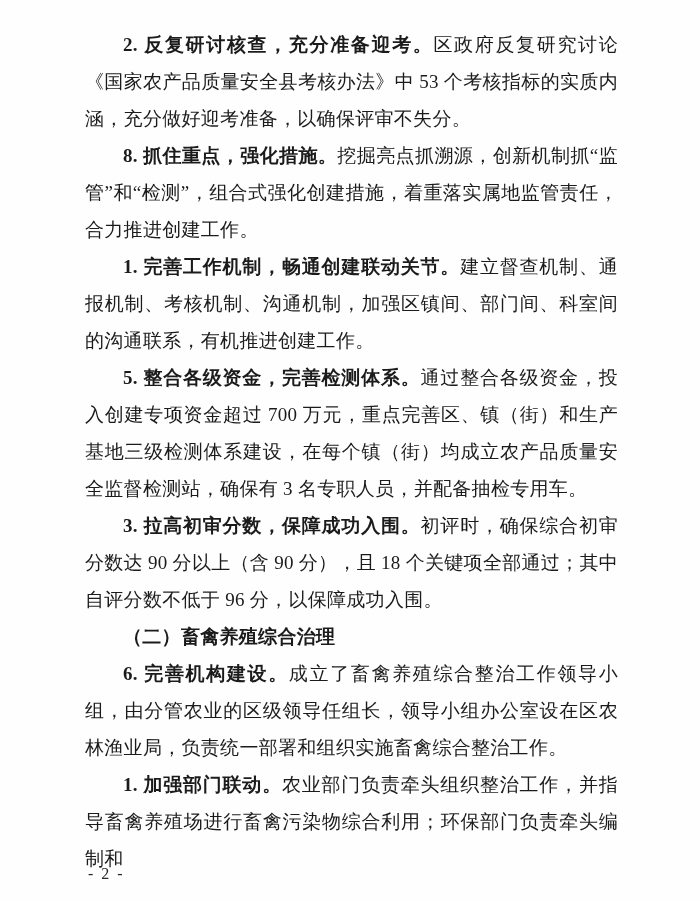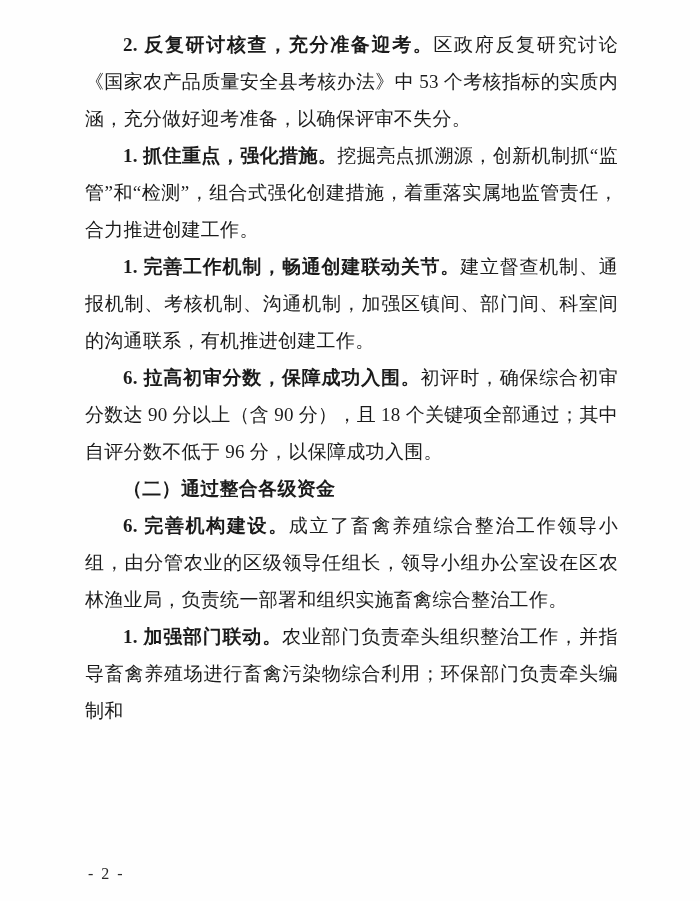--- a/index.html
+++ b/index.html
@@ -47,28 +47,29 @@
   }
 </style>
 </head>
 <body>
 
 <div class="page">
   <div class="content">
 
     <p class="para"><b class="lead">2. 反复研讨核查，充分准备迎考。</b><span class="body-text">区政府反复研究讨论《国家农产品质量安全县考核办法》中 53 个考核指标的实质内涵，充分做好迎考准备，以确保评审不失分。</span></p>
 
-    <p class="para"><b class="lead">1. 抓住重点，强化措施。</b><span class="body-text">挖掘亮点抓溯源，创新机制抓“监管”和“检测”，组合式强化创建措施，着重落实属地监管责任，合力推进创建工作。</span></p>
+    <p class="para"><b class="lead">8. 抓住重点，强化措施。</b><span class="body-text">挖掘亮点抓溯源，创新机制抓“监管”和“检测”，组合式强化创建措施，着重落实属地监管责任，合力推进创建工作。</span></p>
 
     <p class="para"><b class="lead">1. 完善工作机制，畅通创建联动关节。</b><span class="body-text">建立督查机制、通报机制、考核机制、沟通机制，加强区镇间、部门间、科室间的沟通联系，有机推进创建工作。</span></p>
 
+    <p class="para"><b class="lead">5. 整合各级资金，完善检测体系。</b><span class="body-text">通过整合各级资金，投入创建专项资金超过 700 万元，重点完善区、镇（街）和生产基地三级检测体系建设，在每个镇（街）均成立农产品质量安全监督检测站，确保有 3 名专职人员，并配备抽检专用车。</span></p>
 
-    <p class="para"><b class="lead">6. 拉高初审分数，保障成功入围。</b><span class="body-text">初评时，确保综合初审分数达 90 分以上（含 90 分），且 18 个关键项全部通过；其中自评分数不低于 96 分，以保障成功入围。</span></p>
+    <p class="para"><b class="lead">3. 拉高初审分数，保障成功入围。</b><span class="body-text">初评时，确保综合初审分数达 90 分以上（含 90 分），且 18 个关键项全部通过；其中自评分数不低于 96 分，以保障成功入围。</span></p>
 
-    <p class="para"><b class="lead">（二）通过整合各级资金</b><span class="body-text"></span></p>
+    <p class="para"><b class="lead">（二）畜禽养殖综合治理</b><span class="body-text"></span></p>
 
     <p class="para"><b class="lead">6. 完善机构建设。</b><span class="body-text">成立了畜禽养殖综合整治工作领导小组，由分管农业的区级领导任组长，领导小组办公室设在区农林渔业局，负责统一部署和组织实施畜禽综合整治工作。</span></p>
 
     <p class="para"><b class="lead">1. 加强部门联动。</b><span class="body-text">农业部门负责牵头组织整治工作，并指导畜禽养殖场进行畜禽污染物综合利用；环保部门负责牵头编制和</span></p>
 
   </div>
 
   <div class="footer">- 2 -</div>
 </div>
 

